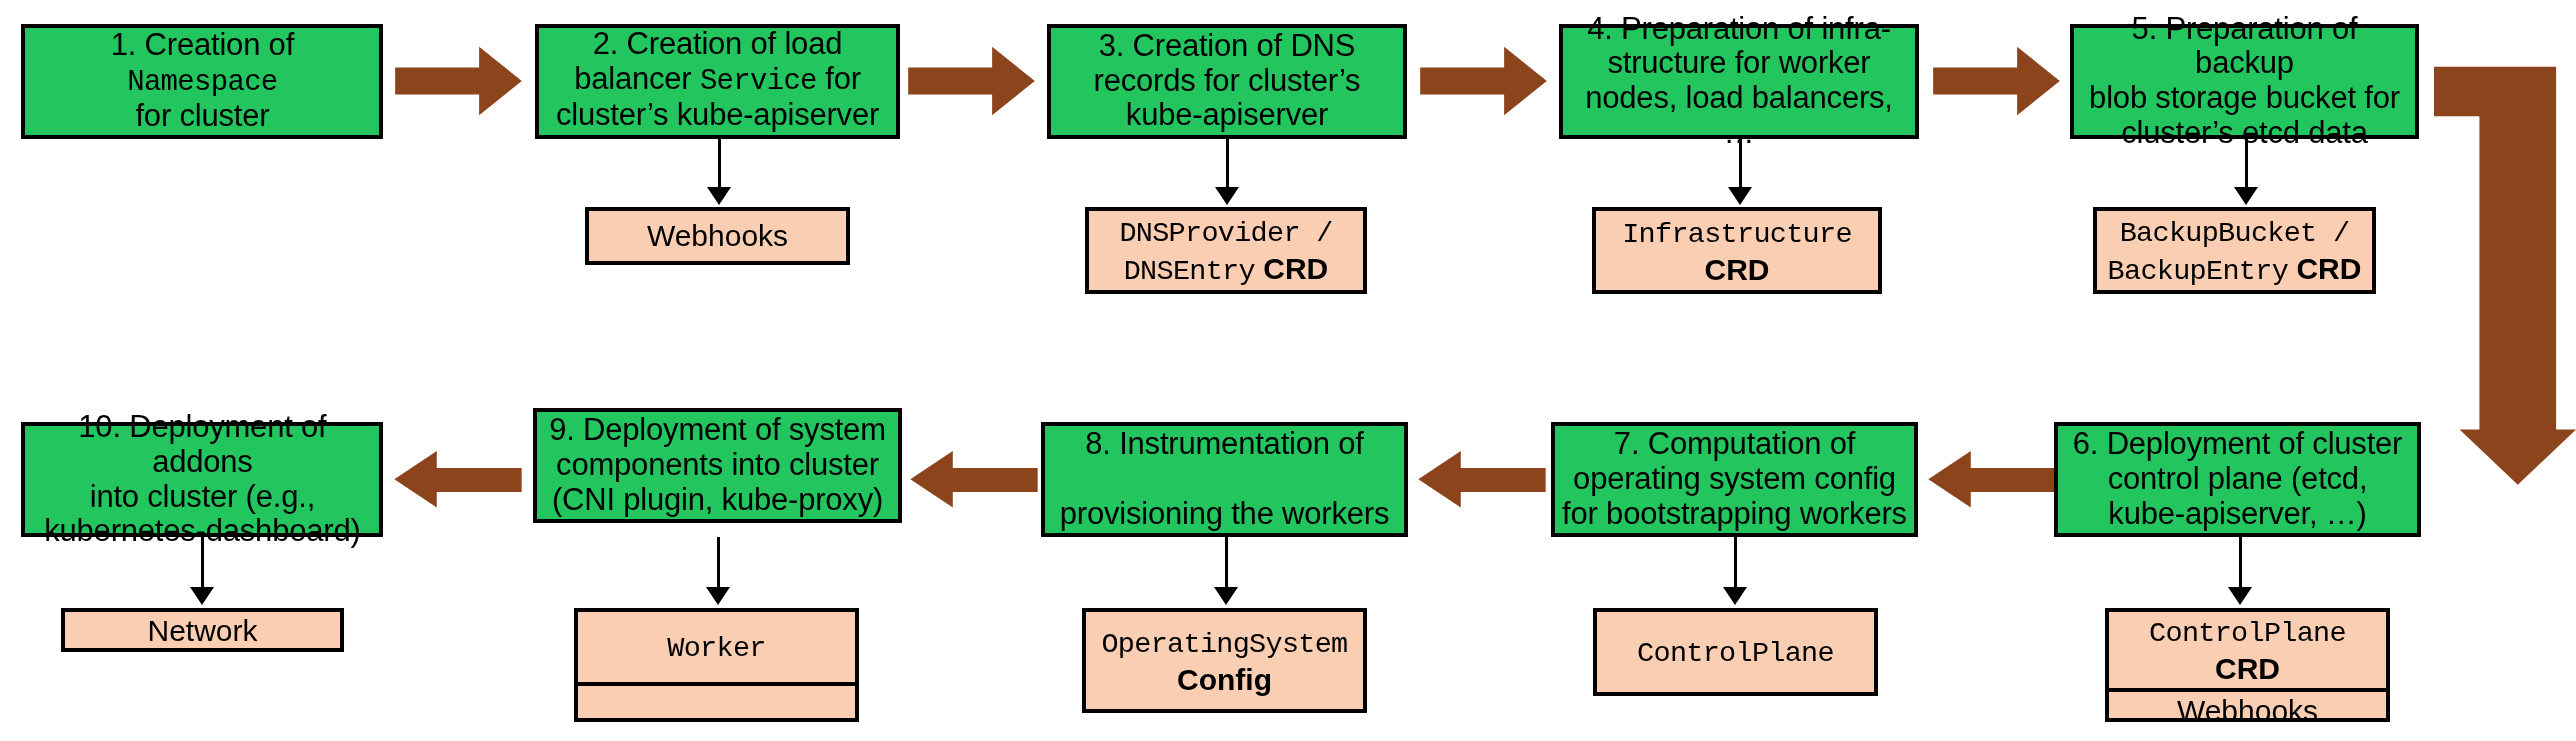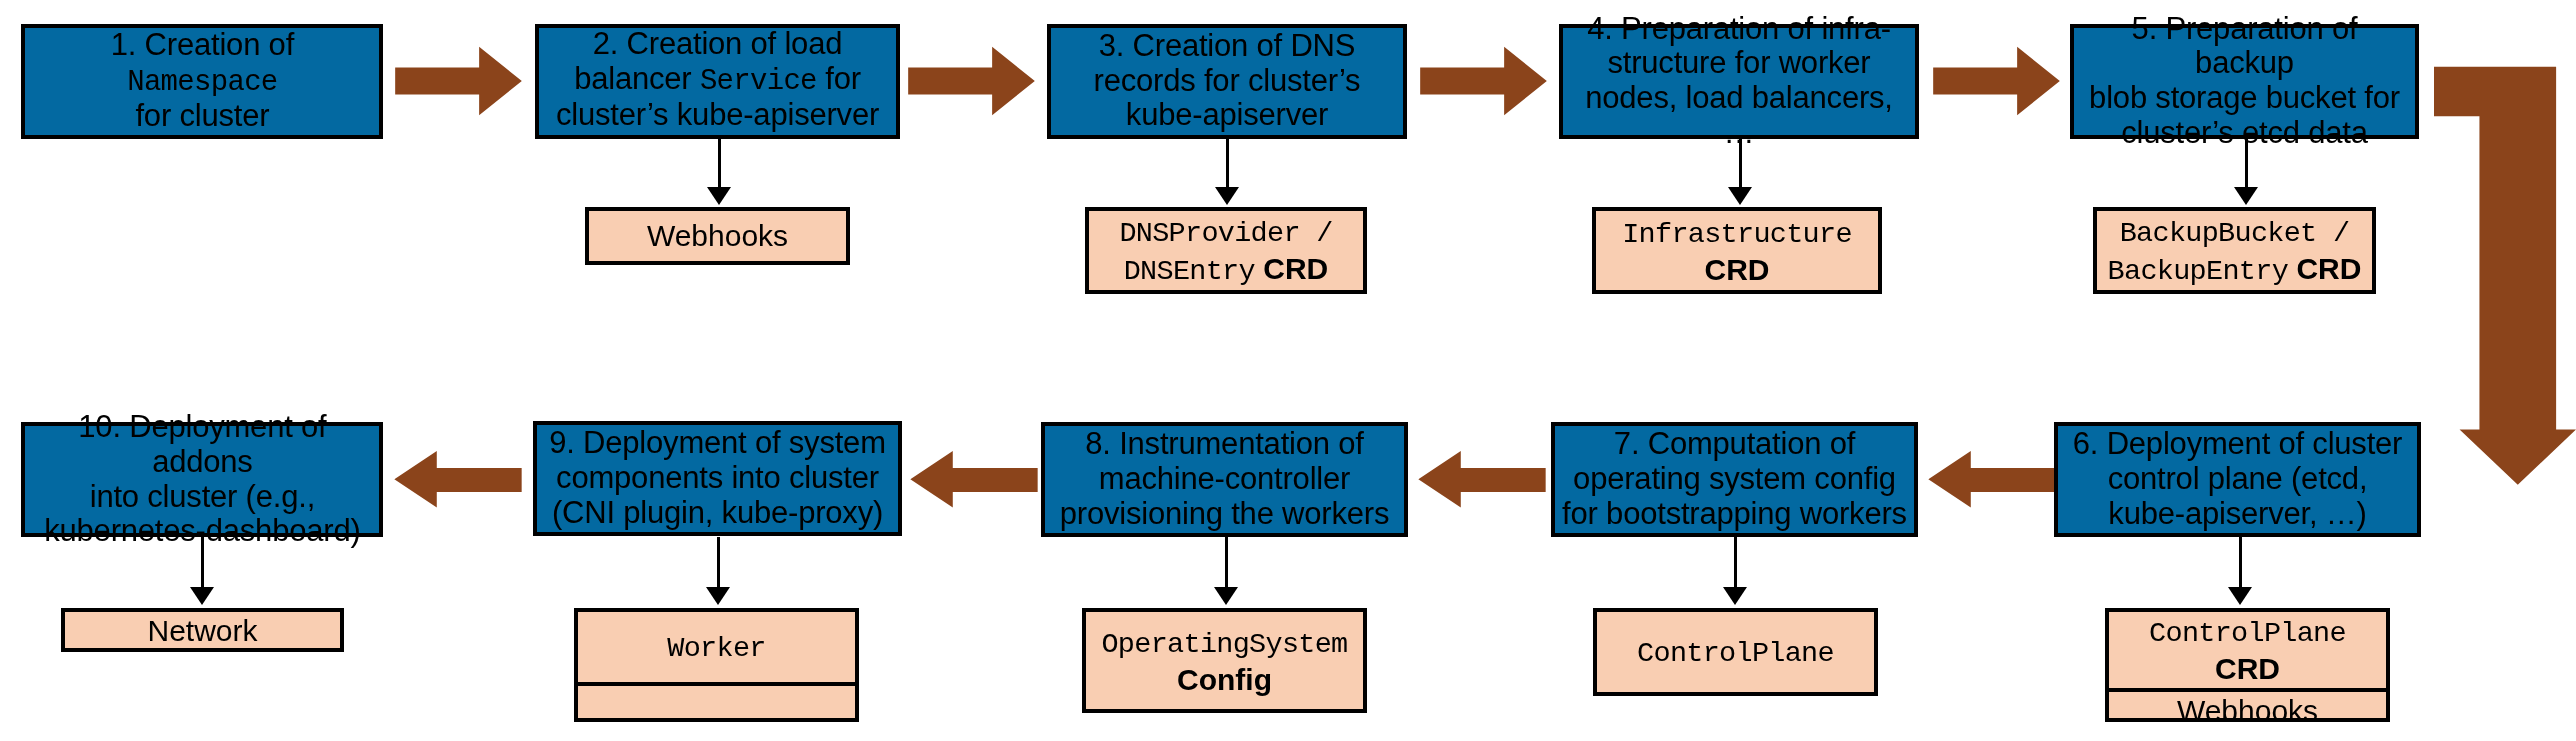--- a/index.html
+++ b/index.html
@@ -13,21 +13,21 @@
     height: 742px;
     background: #ffffff;
     font-family: "Liberation Sans", sans-serif;
     overflow: hidden;
   }
 
   
   .step-box {
     position: absolute;
     box-sizing: border-box;
-    background: #0369a1;
+    background: #22c55e;
     border: 4.3px solid #000000;
     display: flex;
     align-items: center;
     justify-content: center;
     text-align: center;
     padding: 1.4px 5.7px;
   }
   .step-text {
     font-family: "Liberation Sans", sans-serif;
     font-size: 31px;
@@ -245,38 +245,38 @@
       <span>kubernetes-dashboard)</span>
     </div>
   </div>
 
   <div class="block-arrow" style="left:394px; top:451px; width:128px; height:58px;">
     <svg width="128" height="58" viewBox="0 0 180 82">
       <polygon points="0,40 60,0 60,24 180,24 180,58 60,58 60,80" fill="#8B441B"></polygon>
     </svg>
   </div>
 
-  <div class="step-box" style="left:533px; top:421px; width:369px; height:115px;">
+  <div class="step-box" style="left:533px; top:408px; width:369px; height:115px;">
     <div class="step-text">
       <span>9. Deployment of system</span><br>
       <span>components into cluster</span><br>
       <span>(CNI plugin, kube-proxy)</span>
     </div>
   </div>
 
   <div class="block-arrow" style="left:910px; top:451px; width:128px; height:58px;">
     <svg width="128" height="58" viewBox="0 0 180 82">
       <polygon points="0,40 60,0 60,24 180,24 180,58 60,58 60,80" fill="#8B441B"></polygon>
     </svg>
   </div>
 
   <div class="step-box" style="left:1041px; top:422px; width:367px; height:115px;">
     <div class="step-text">
       <span>8. Instrumentation of</span><br>
-      <span>machine-controller</span><br>
+      <br>
       <span>provisioning the workers</span>
     </div>
   </div>
 
   <div class="block-arrow" style="left:1418px; top:451px; width:128px; height:58px;">
     <svg width="128" height="58" viewBox="0 0 180 82">
       <polygon points="0,40 60,0 60,24 180,24 180,58 60,58 60,80" fill="#8B441B"></polygon>
     </svg>
   </div>
 

